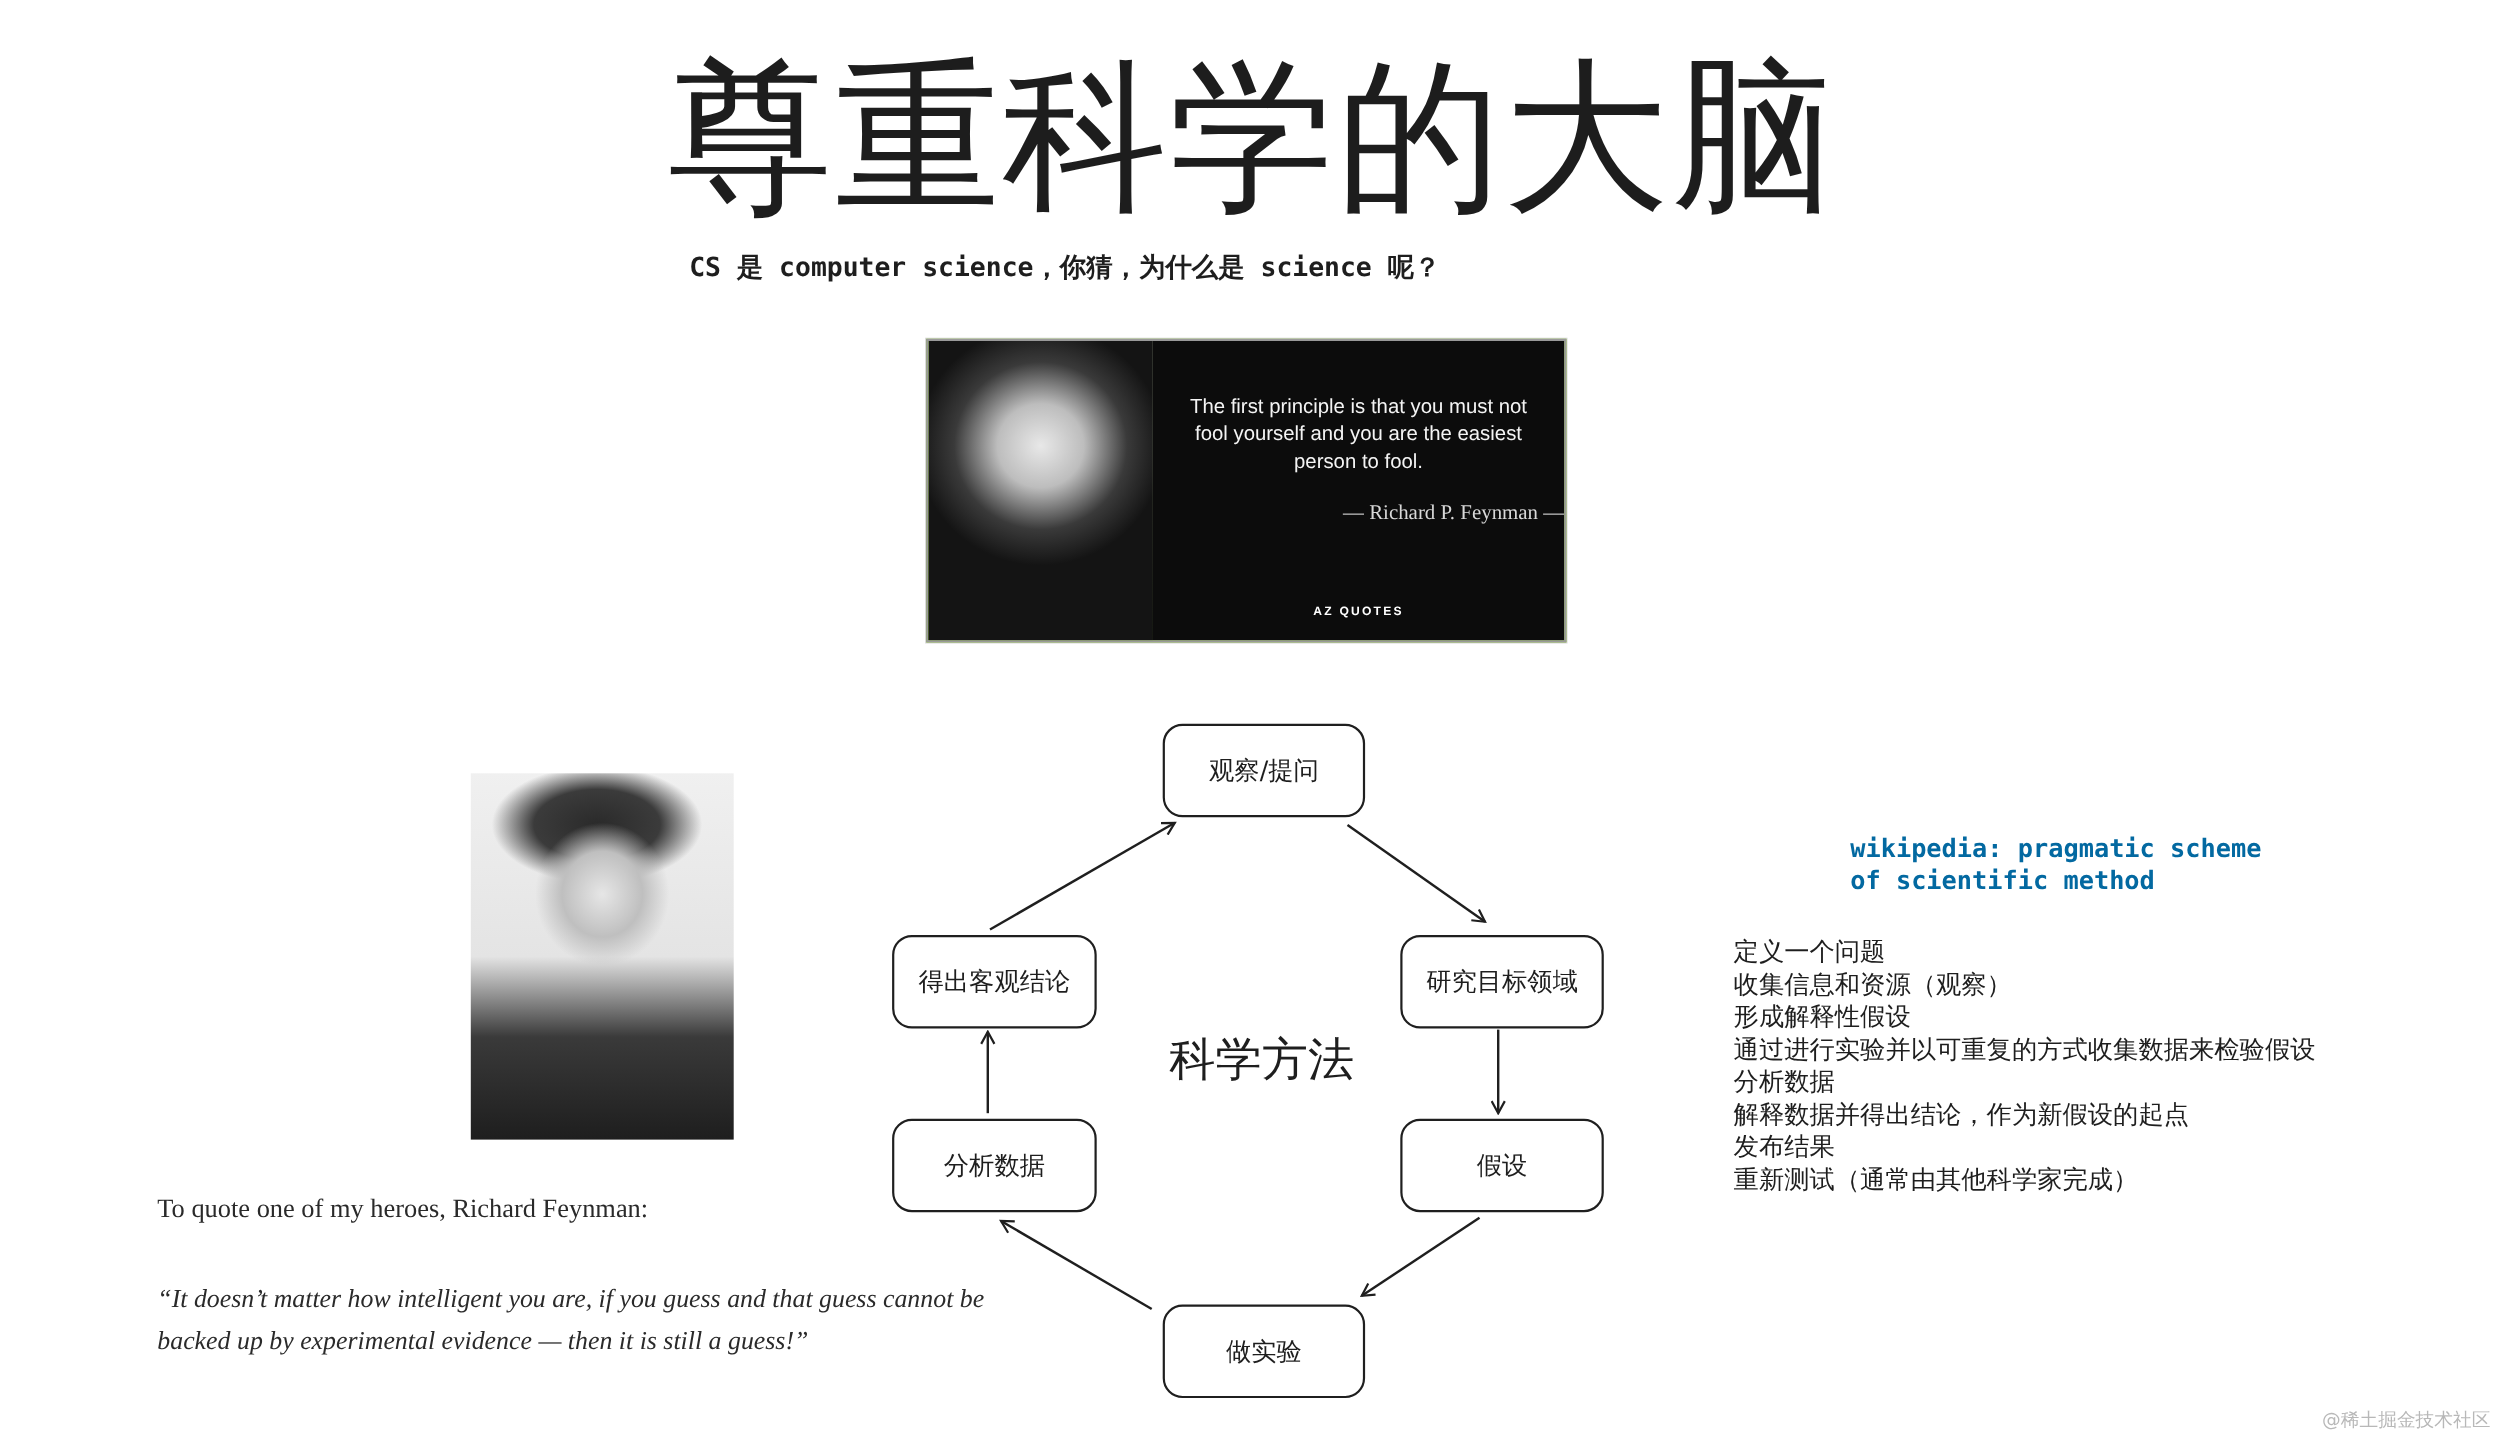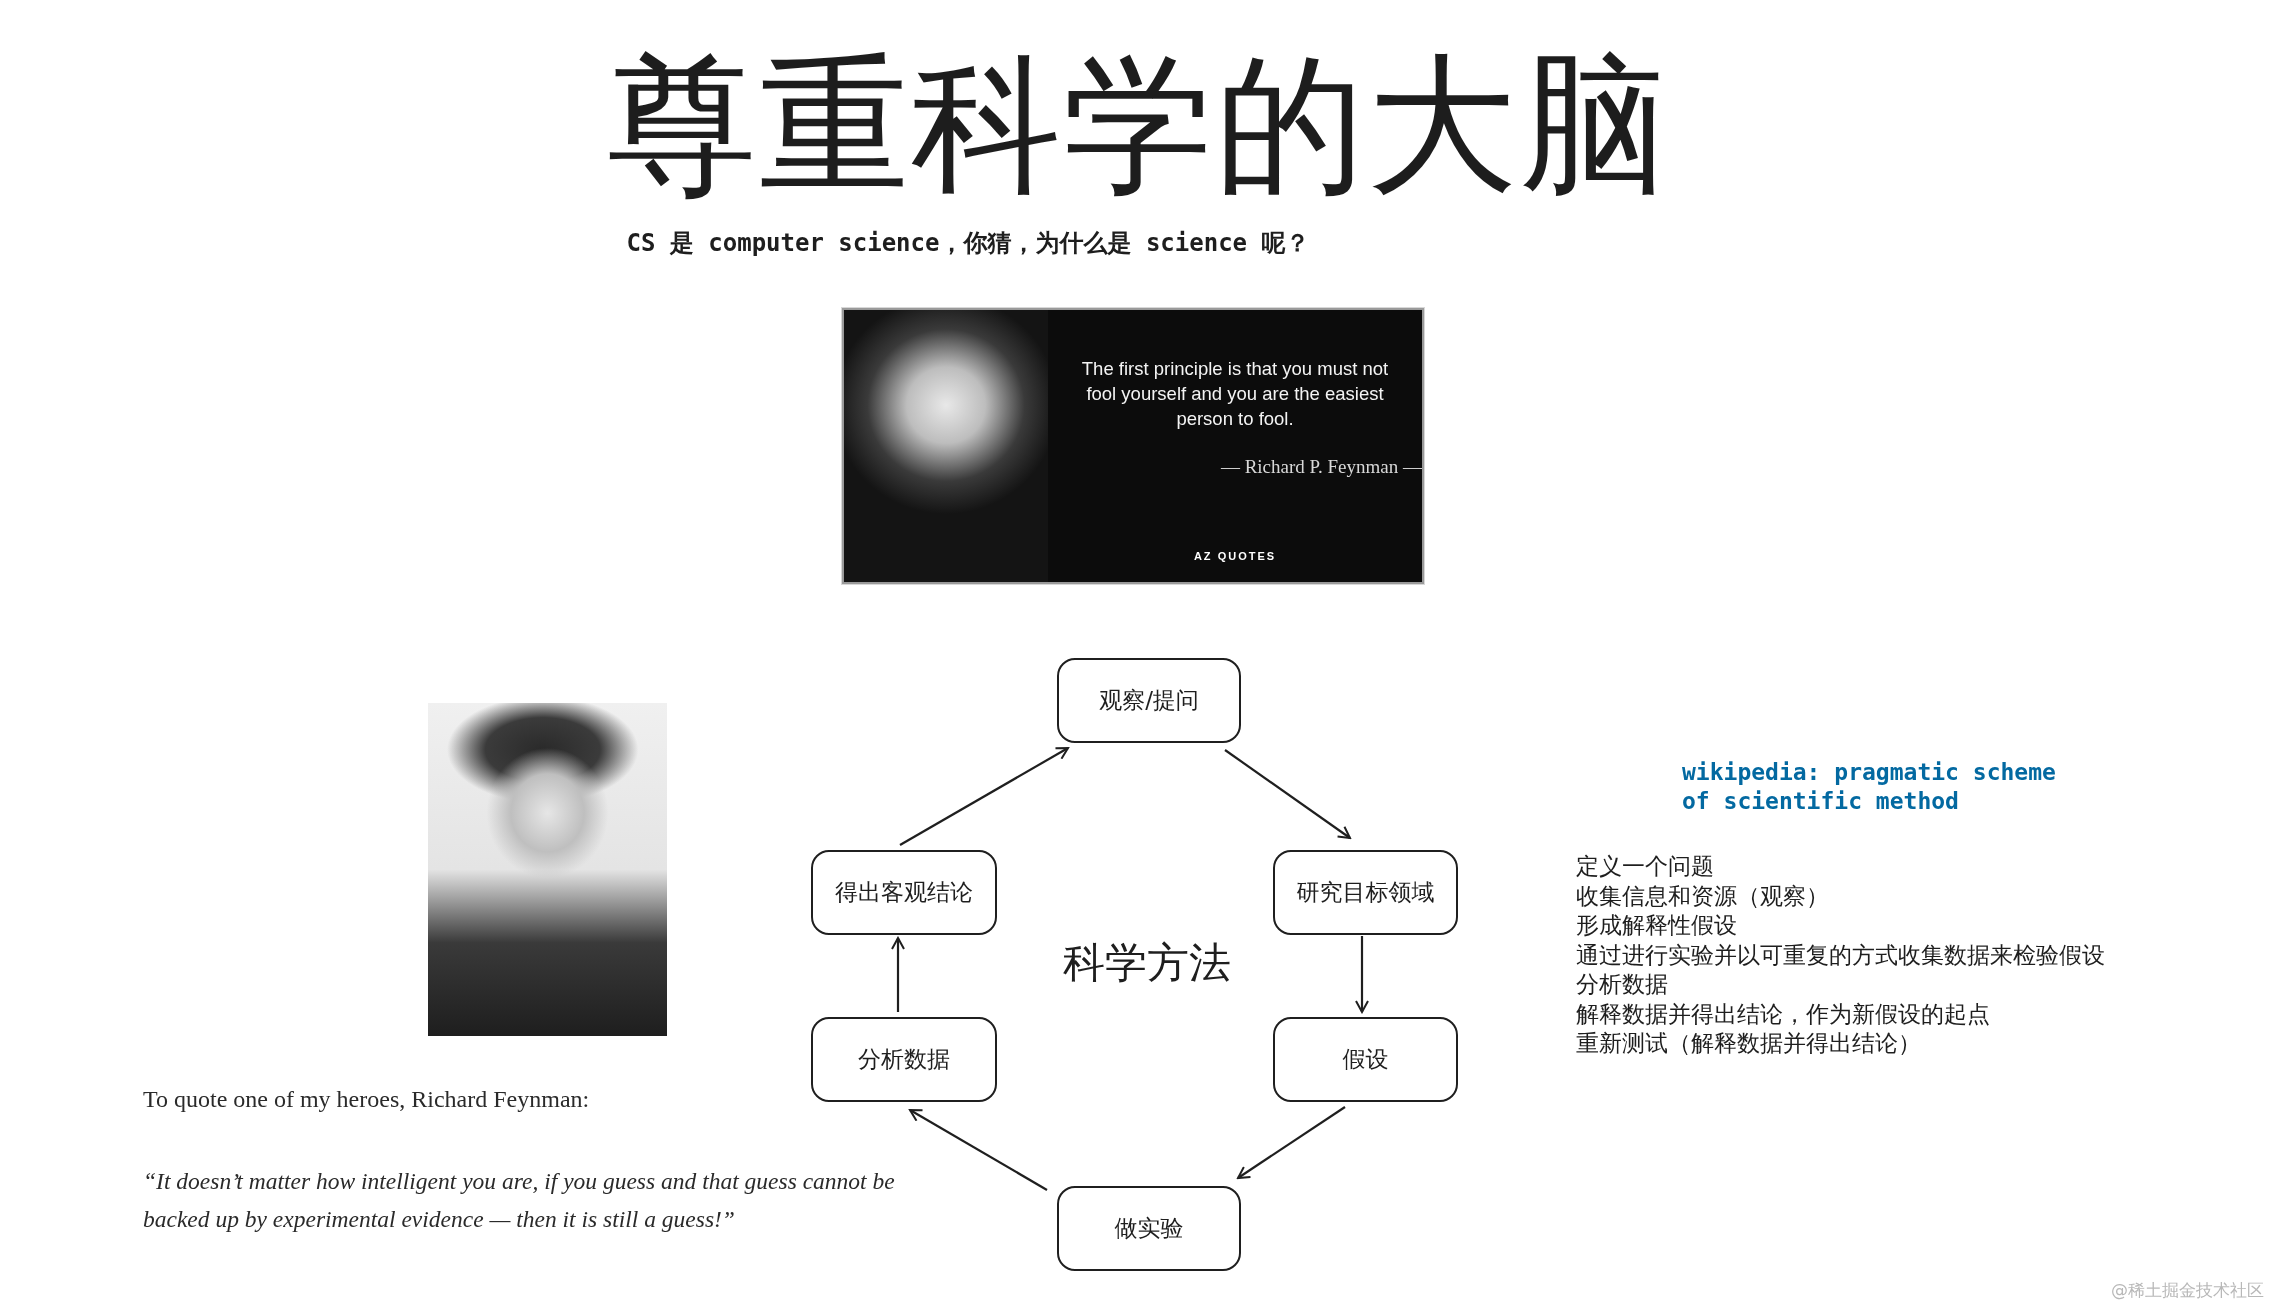--- a/index.html
+++ b/index.html
@@ -143,16 +143,17 @@
   <div>of scientific method</div>
 </div>
 
 <ul class="abs steps">
   <li>定义一个问题</li>
   <li>收集信息和资源（观察）</li>
   <li>形成解释性假设</li>
   <li>通过进行实验并以可重复的方式收集数据来检验假设</li>
   <li>分析数据</li>
   <li>解释数据并得出结论，作为新假设的起点</li>
-  <li>重新测试（解释数据并得出结论）</li>
+  <li>发布结果</li>
+  <li>重新测试（通常由其他科学家完成）</li>
 </ul>
 
 <div class="abs watermark">@稀土掘金技术社区</div>
 
 </body></html>

